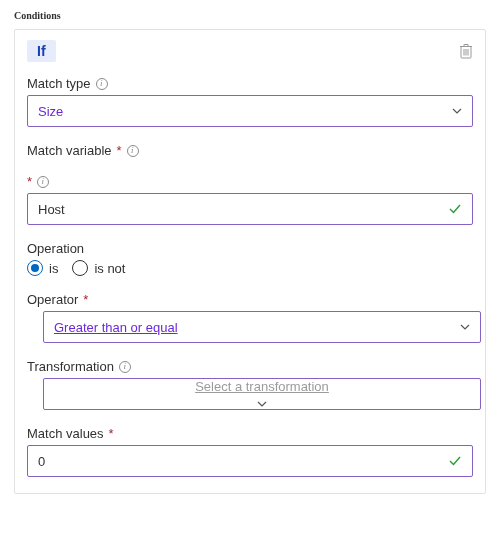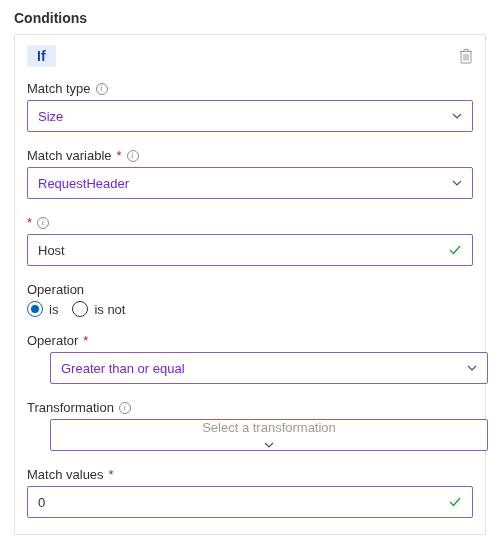--- a/index.html
+++ b/index.html
@@ -6,23 +6,24 @@
   body {
     margin: 0;
     padding: 10px 14px;
     background: #fff;
     font-family: "Segoe UI", -apple-system, BlinkMacSystemFont, sans-serif;
     font-size: 13px;
     color: #323130;
     width: 500px;
   }
   .section-title {
-    font-size: 14px;
+    font-size: 10px;
     font-weight: 600;
     margin: 0 0 8px 0;
+    font-family: Liberation Serif, serif;
   }
   .card {
     border: 1px solid #e1e1e1;
     border-radius: 2px;
     padding: 10px 12px 16px 12px;
   }
   .card-head {
     display: flex;
     align-items: center;
     justify-content: space-between;
@@ -77,21 +78,21 @@
     background: #fff;
     padding: 0 10px;
     display: flex;
     align-items: center;
     justify-content: space-between;
     cursor: pointer;
     font-size: 13px;
     color: #6d28d9;
     position: relative;
   }
-  .select.indent { margin-left: 23px; width: calc(100% - 8px); }
+  .select.indent { margin-left: 16px; width: calc(100% - 8px); text-decoration: underline; }
   .select.placeholder { color: #9b9b9b; flex-direction: column; }
   .chevron {
     width: 10px; height: 10px;
     display:inline-block;
   }
   .chevron svg { display:block; }
   .input {
     width: 100%;
     height: 32px;
     border: 1px solid #8661c5;
@@ -173,28 +174,20 @@
       </span>
     </div>
   </div>
 
   <div class="field">
     <div class="field-label">
       <span>Match variable</span>
       <span class="req">*</span>
       <span class="info-icon"></span>
     </div>
-    <div class="select">
-      <span>RequestHeader</span>
-      <span class="chevron">
-        <svg width="10" height="10" viewBox="0 0 10 10">
-            <path d="M1 3 L5 7 L9 3" stroke="#555" stroke-width="1.2" fill="none"></path>
-          </svg>
-      </span>
-    </div>
   </div>
 
   <div class="field">
     <div class="field-label">
       <span class="req">*</span>
       <span class="info-icon"></span>
     </div>
     <div class="input">
       <span>Host</span>
       <span class="check">

